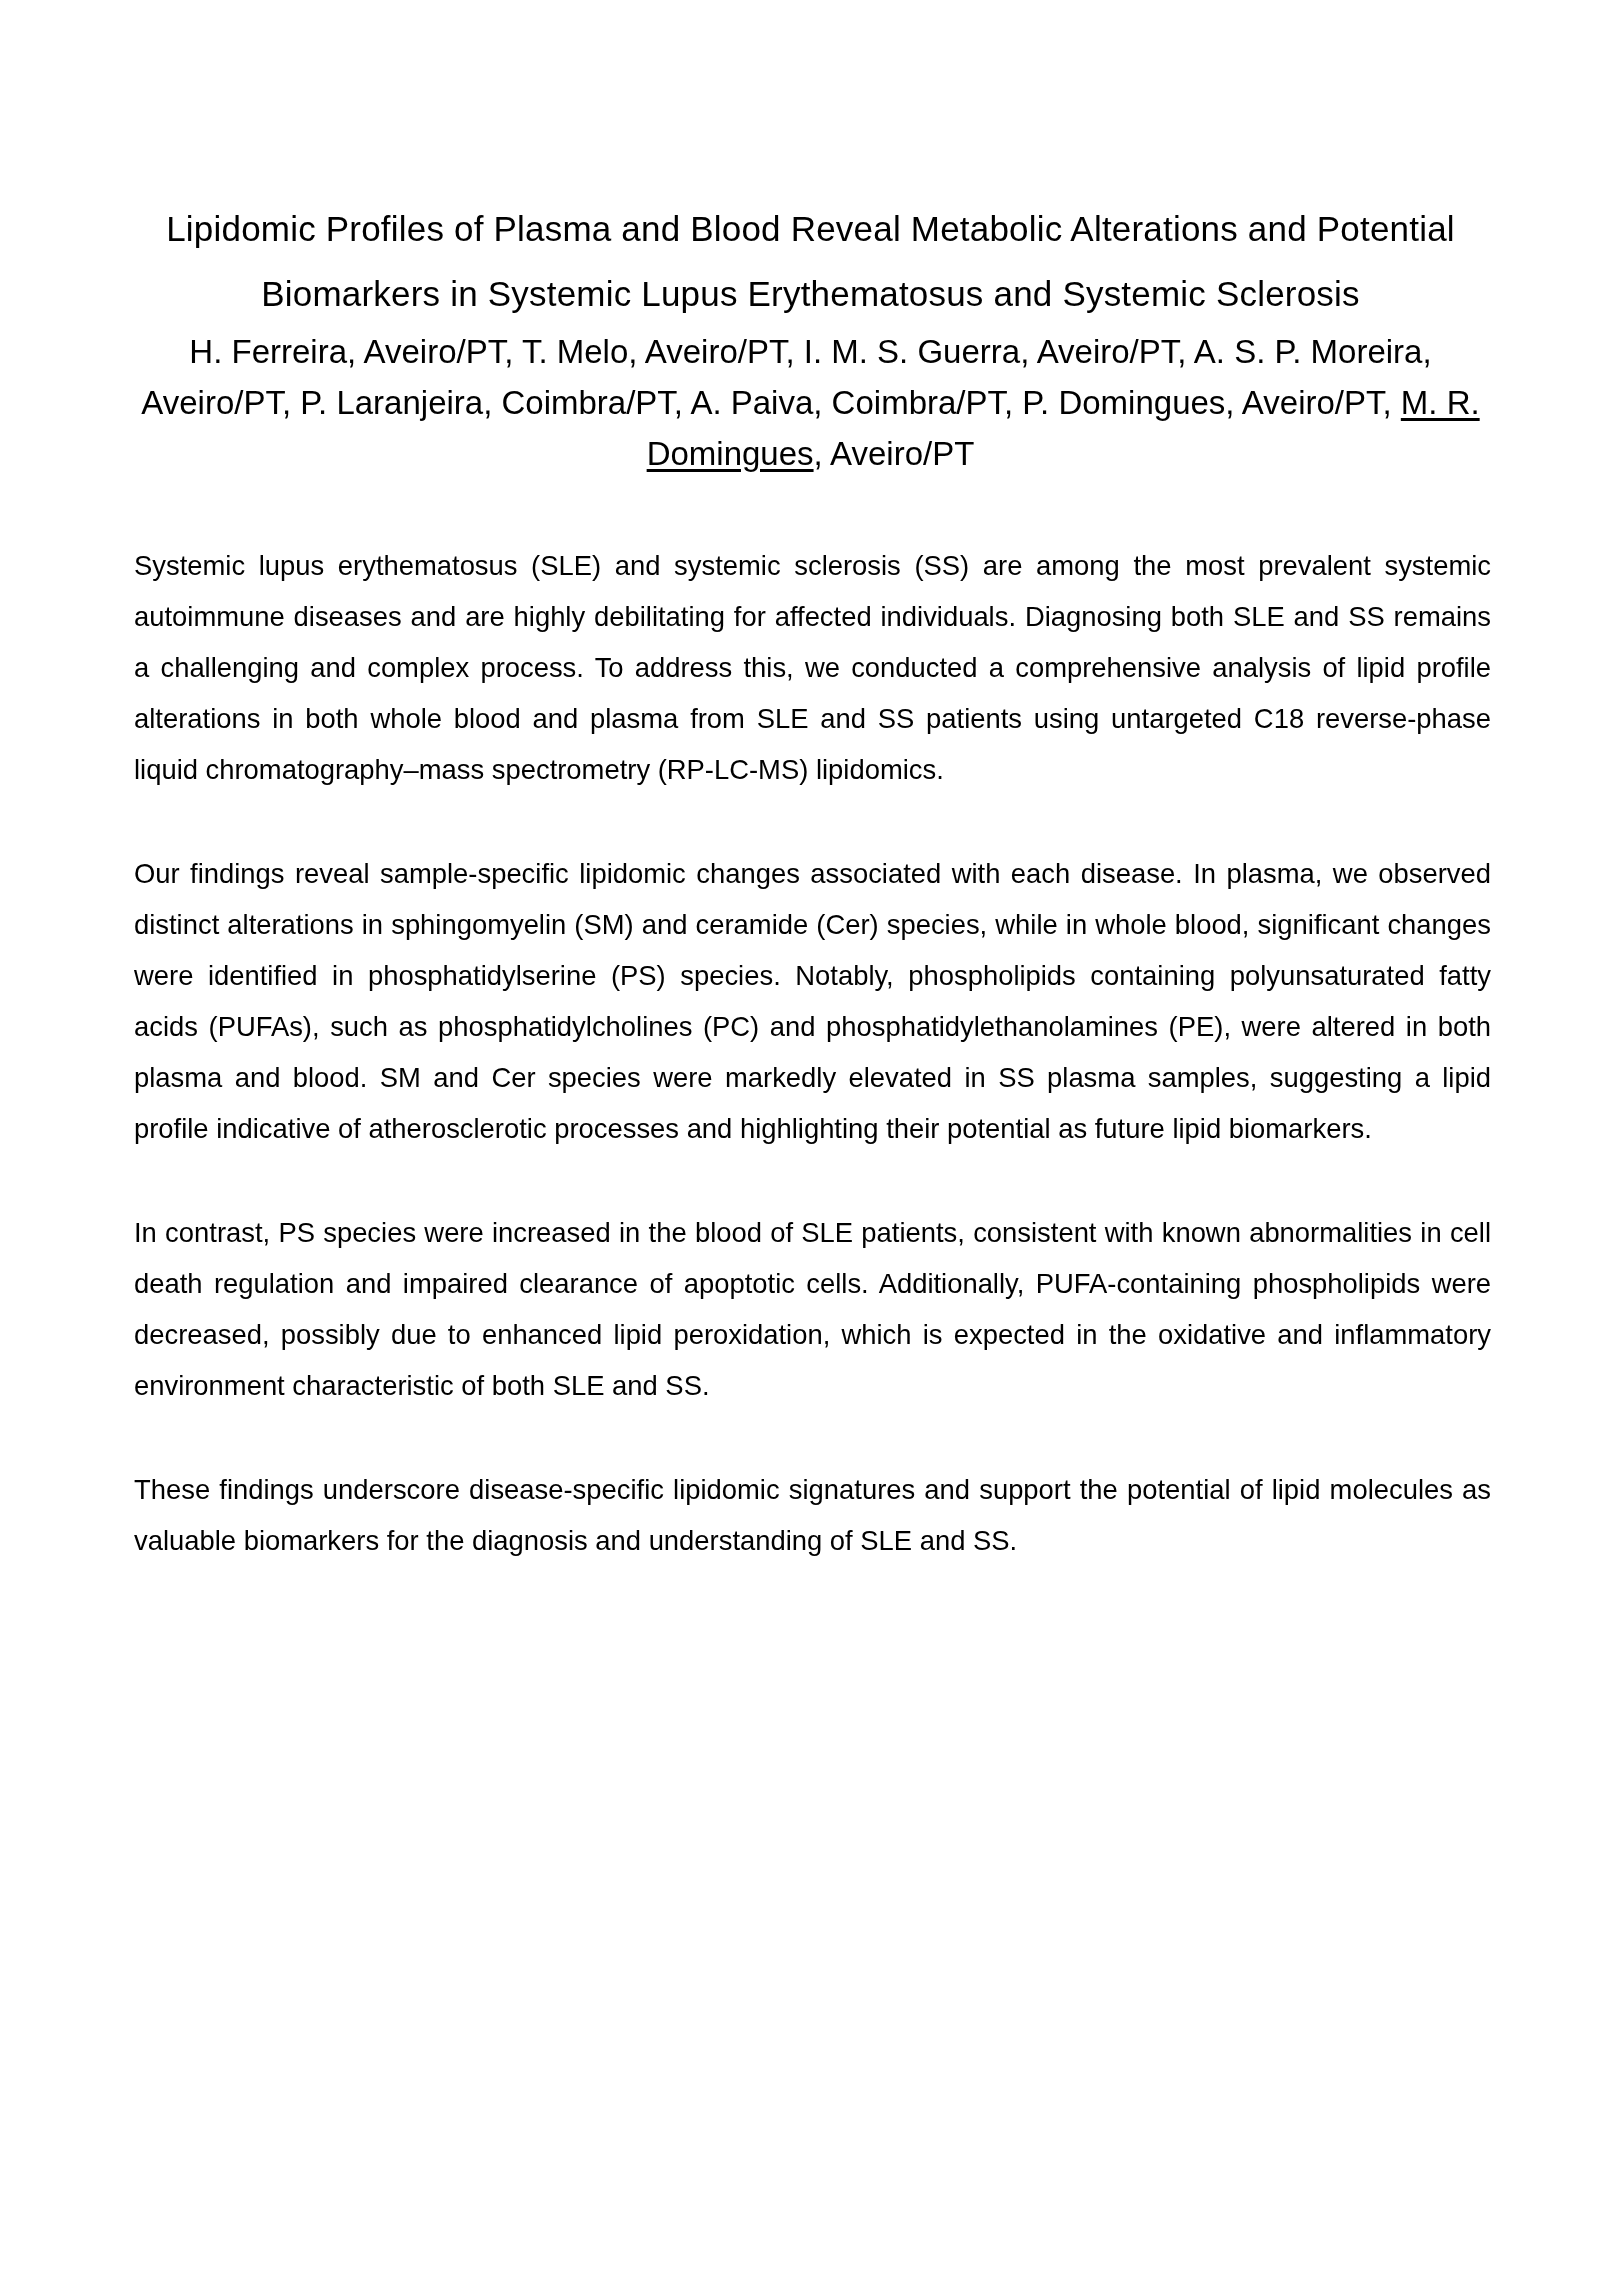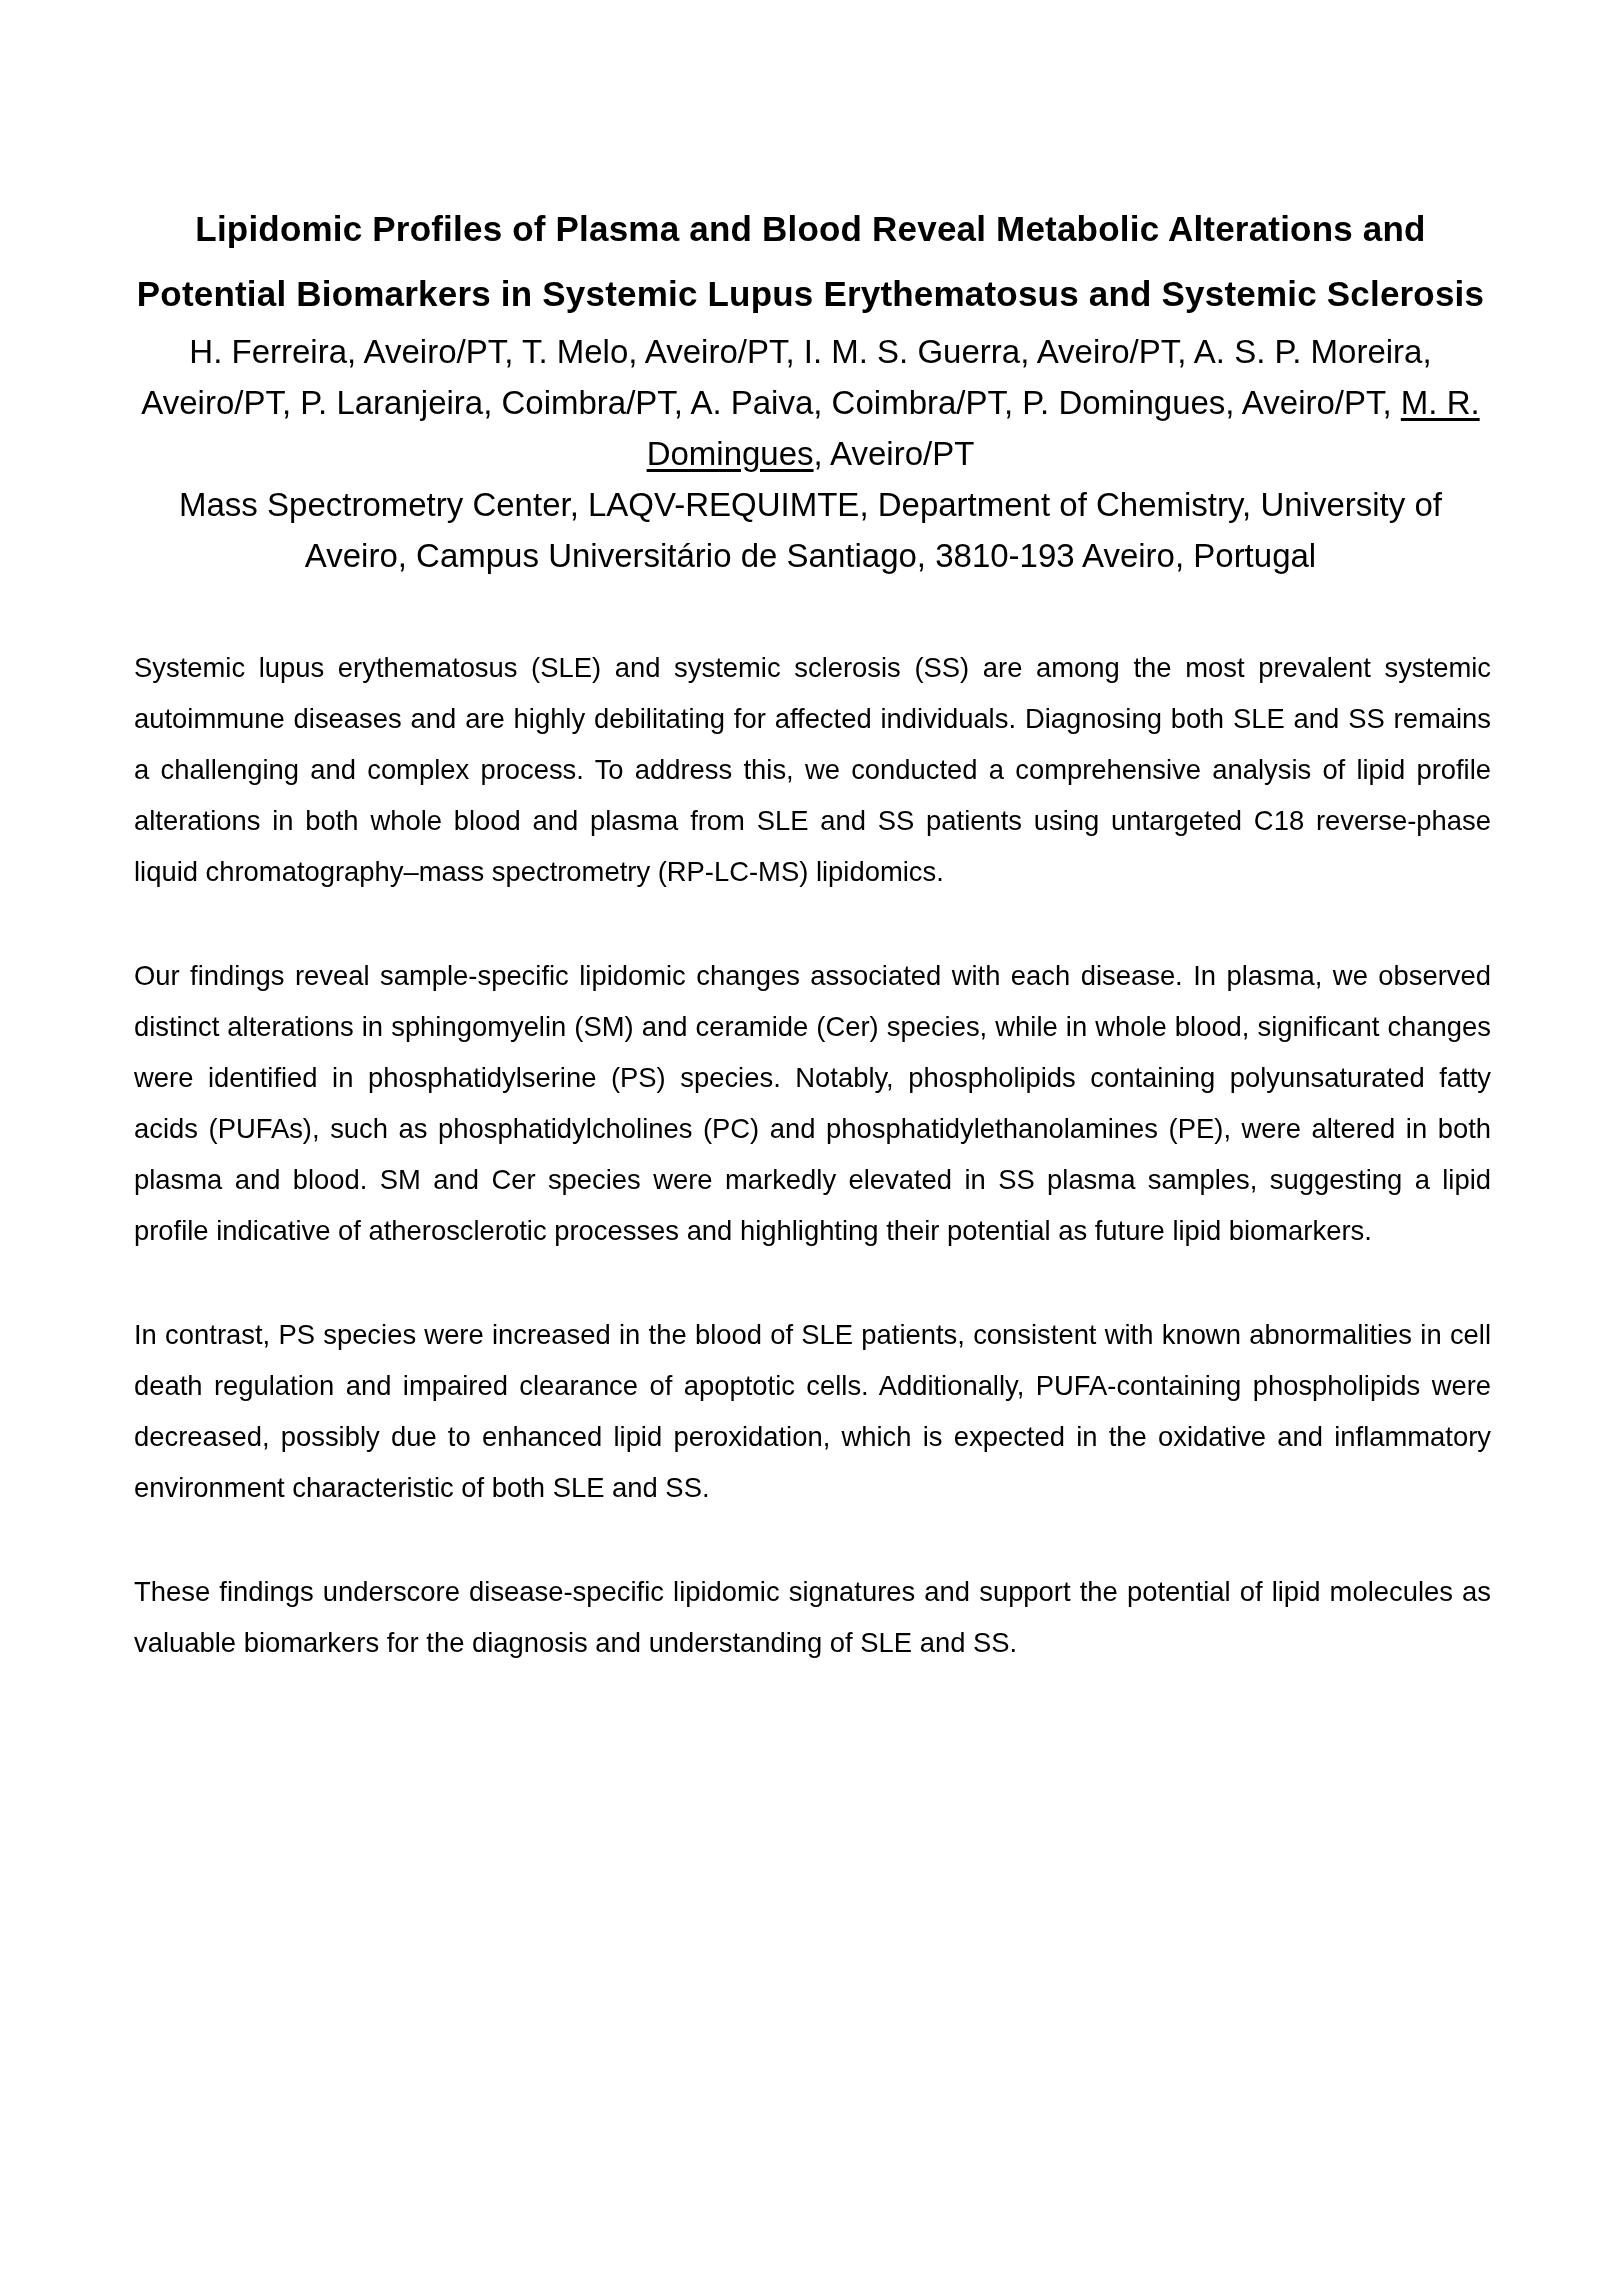--- a/index.html
+++ b/index.html
@@ -15,21 +15,21 @@
     color: #000000;
     font-family: "Liberation Sans", sans-serif;
     box-sizing: border-box;
     padding: 196px 130px 0 130px;
     overflow: hidden;
   }
   .title {
     margin: 0;
     font-size: 35px;
     line-height: 65px;
-    font-weight: 700;
+    font-weight: 400;
     text-align: center;
     letter-spacing: 0.2px;
   }
   .meta {
     margin: 0;
     font-size: 33px;
     line-height: 51px;
     text-align: center;
     font-weight: 400;
   }
@@ -51,21 +51,20 @@
 </head>
 <body>
 
 <div class="page">
 
   <h1 class="title">Lipidomic Profiles of Plasma and Blood Reveal Metabolic Alterations and Potential Biomarkers in Systemic Lupus Erythematosus and Systemic Sclerosis</h1>
 
   <p class="meta"><span>H. Ferreira, Aveiro/PT, T. Melo, Aveiro/PT, I. M. S. Guerra, Aveiro/PT, A. S. P. Moreira, Aveiro/PT, P. Laranjeira, Coimbra/PT, A. Paiva, Coimbra/PT, P. Domingues, Aveiro/PT, </span><span class="underline">M. R. Domingues</span><span>, Aveiro/PT</span></p>
 
 
-  <p class="meta">Mass Spectrometry Center, LAQV-REQUIMTE, Department of Chemistry, University of Aveiro, Campus Universitário de Santiago, 3810-193 Aveiro, Portugal</p>
 
   <p class="para first">Systemic lupus erythematosus (SLE) and systemic sclerosis (SS) are among the most prevalent systemic autoimmune diseases and are highly debilitating for affected individuals. Diagnosing both SLE and SS remains a challenging and complex process. To address this, we conducted a comprehensive analysis of lipid profile alterations in both whole blood and plasma from SLE and SS patients using untargeted C18 reverse-phase liquid chromatography–mass spectrometry (RP-LC-MS) lipidomics.</p>
 
   <p class="para">Our findings reveal sample-specific lipidomic changes associated with each disease. In plasma, we observed distinct alterations in sphingomyelin (SM) and ceramide (Cer) species, while in whole blood, significant changes were identified in phosphatidylserine (PS) species. Notably, phospholipids containing polyunsaturated fatty acids (PUFAs), such as phosphatidylcholines (PC) and phosphatidylethanolamines (PE), were altered in both plasma and blood. SM and Cer species were markedly elevated in SS plasma samples, suggesting a lipid profile indicative of atherosclerotic processes and highlighting their potential as future lipid biomarkers.</p>
 
   <p class="para">In contrast, PS species were increased in the blood of SLE patients, consistent with known abnormalities in cell death regulation and impaired clearance of apoptotic cells. Additionally, PUFA-containing phospholipids were decreased, possibly due to enhanced lipid peroxidation, which is expected in the oxidative and inflammatory environment characteristic of both SLE and SS.</p>
 
   <p class="para">These findings underscore disease-specific lipidomic signatures and support the potential of lipid molecules as valuable biomarkers for the diagnosis and understanding of SLE and SS.</p>
 
 </div>

